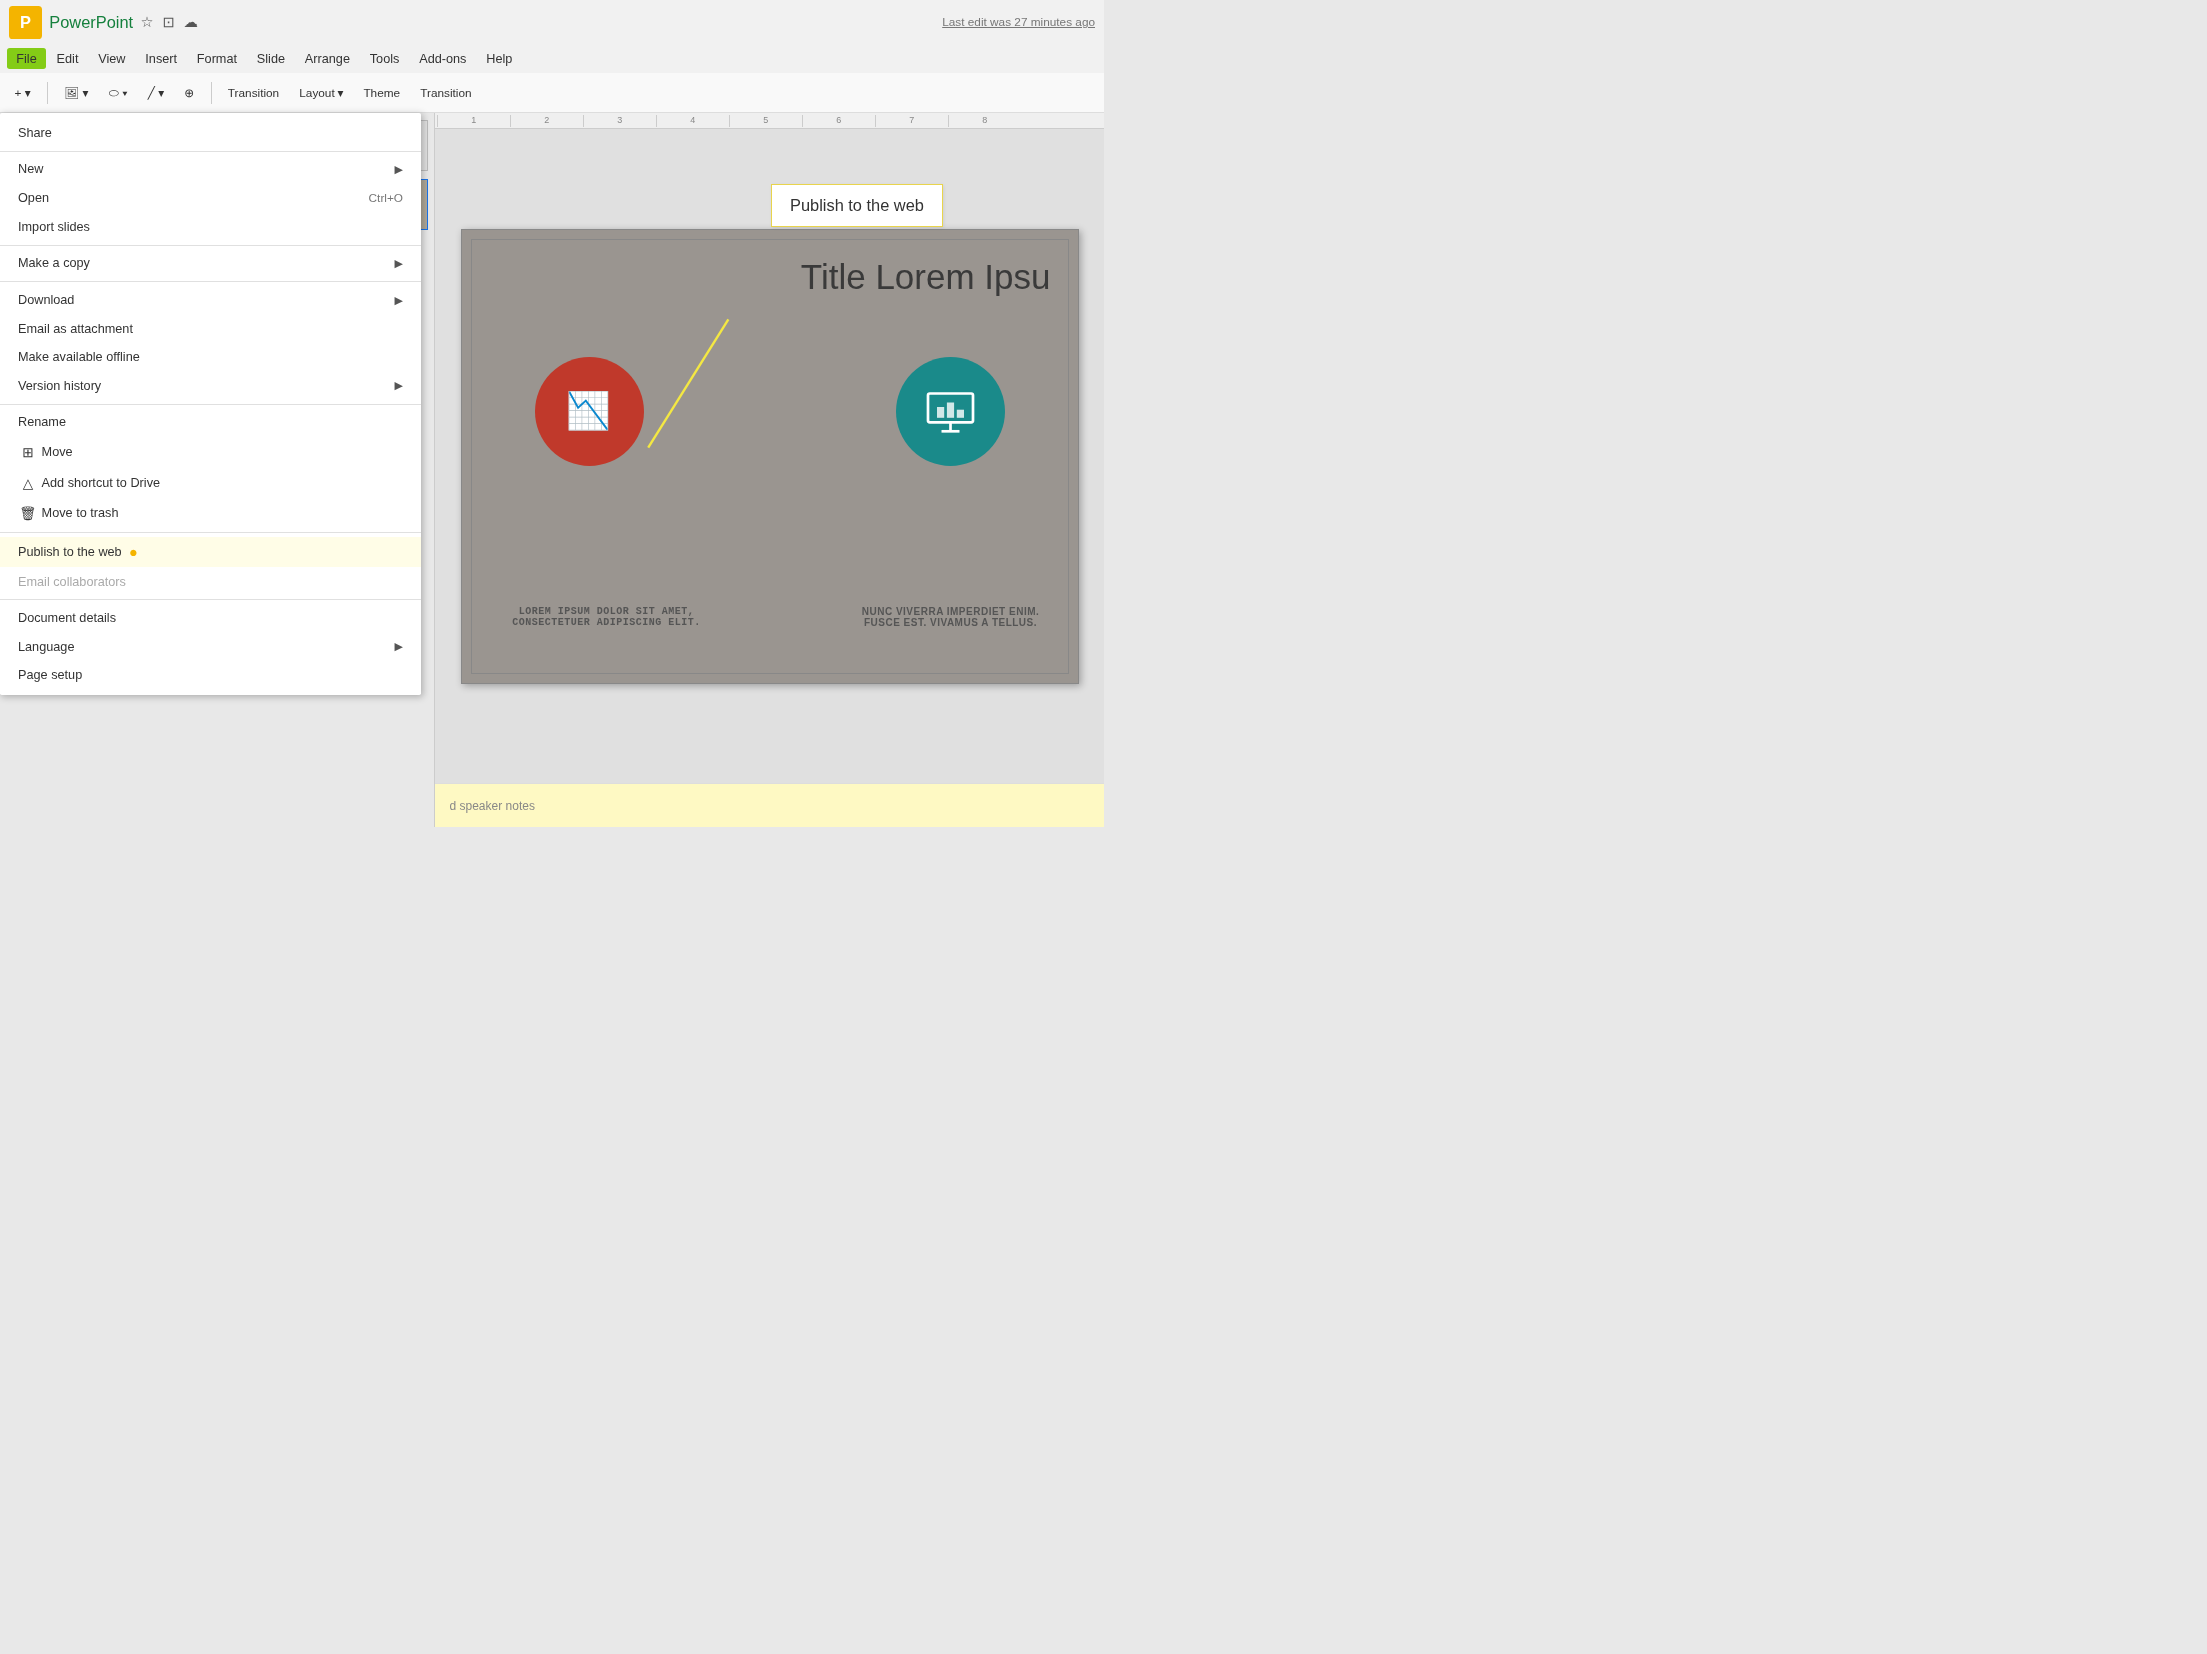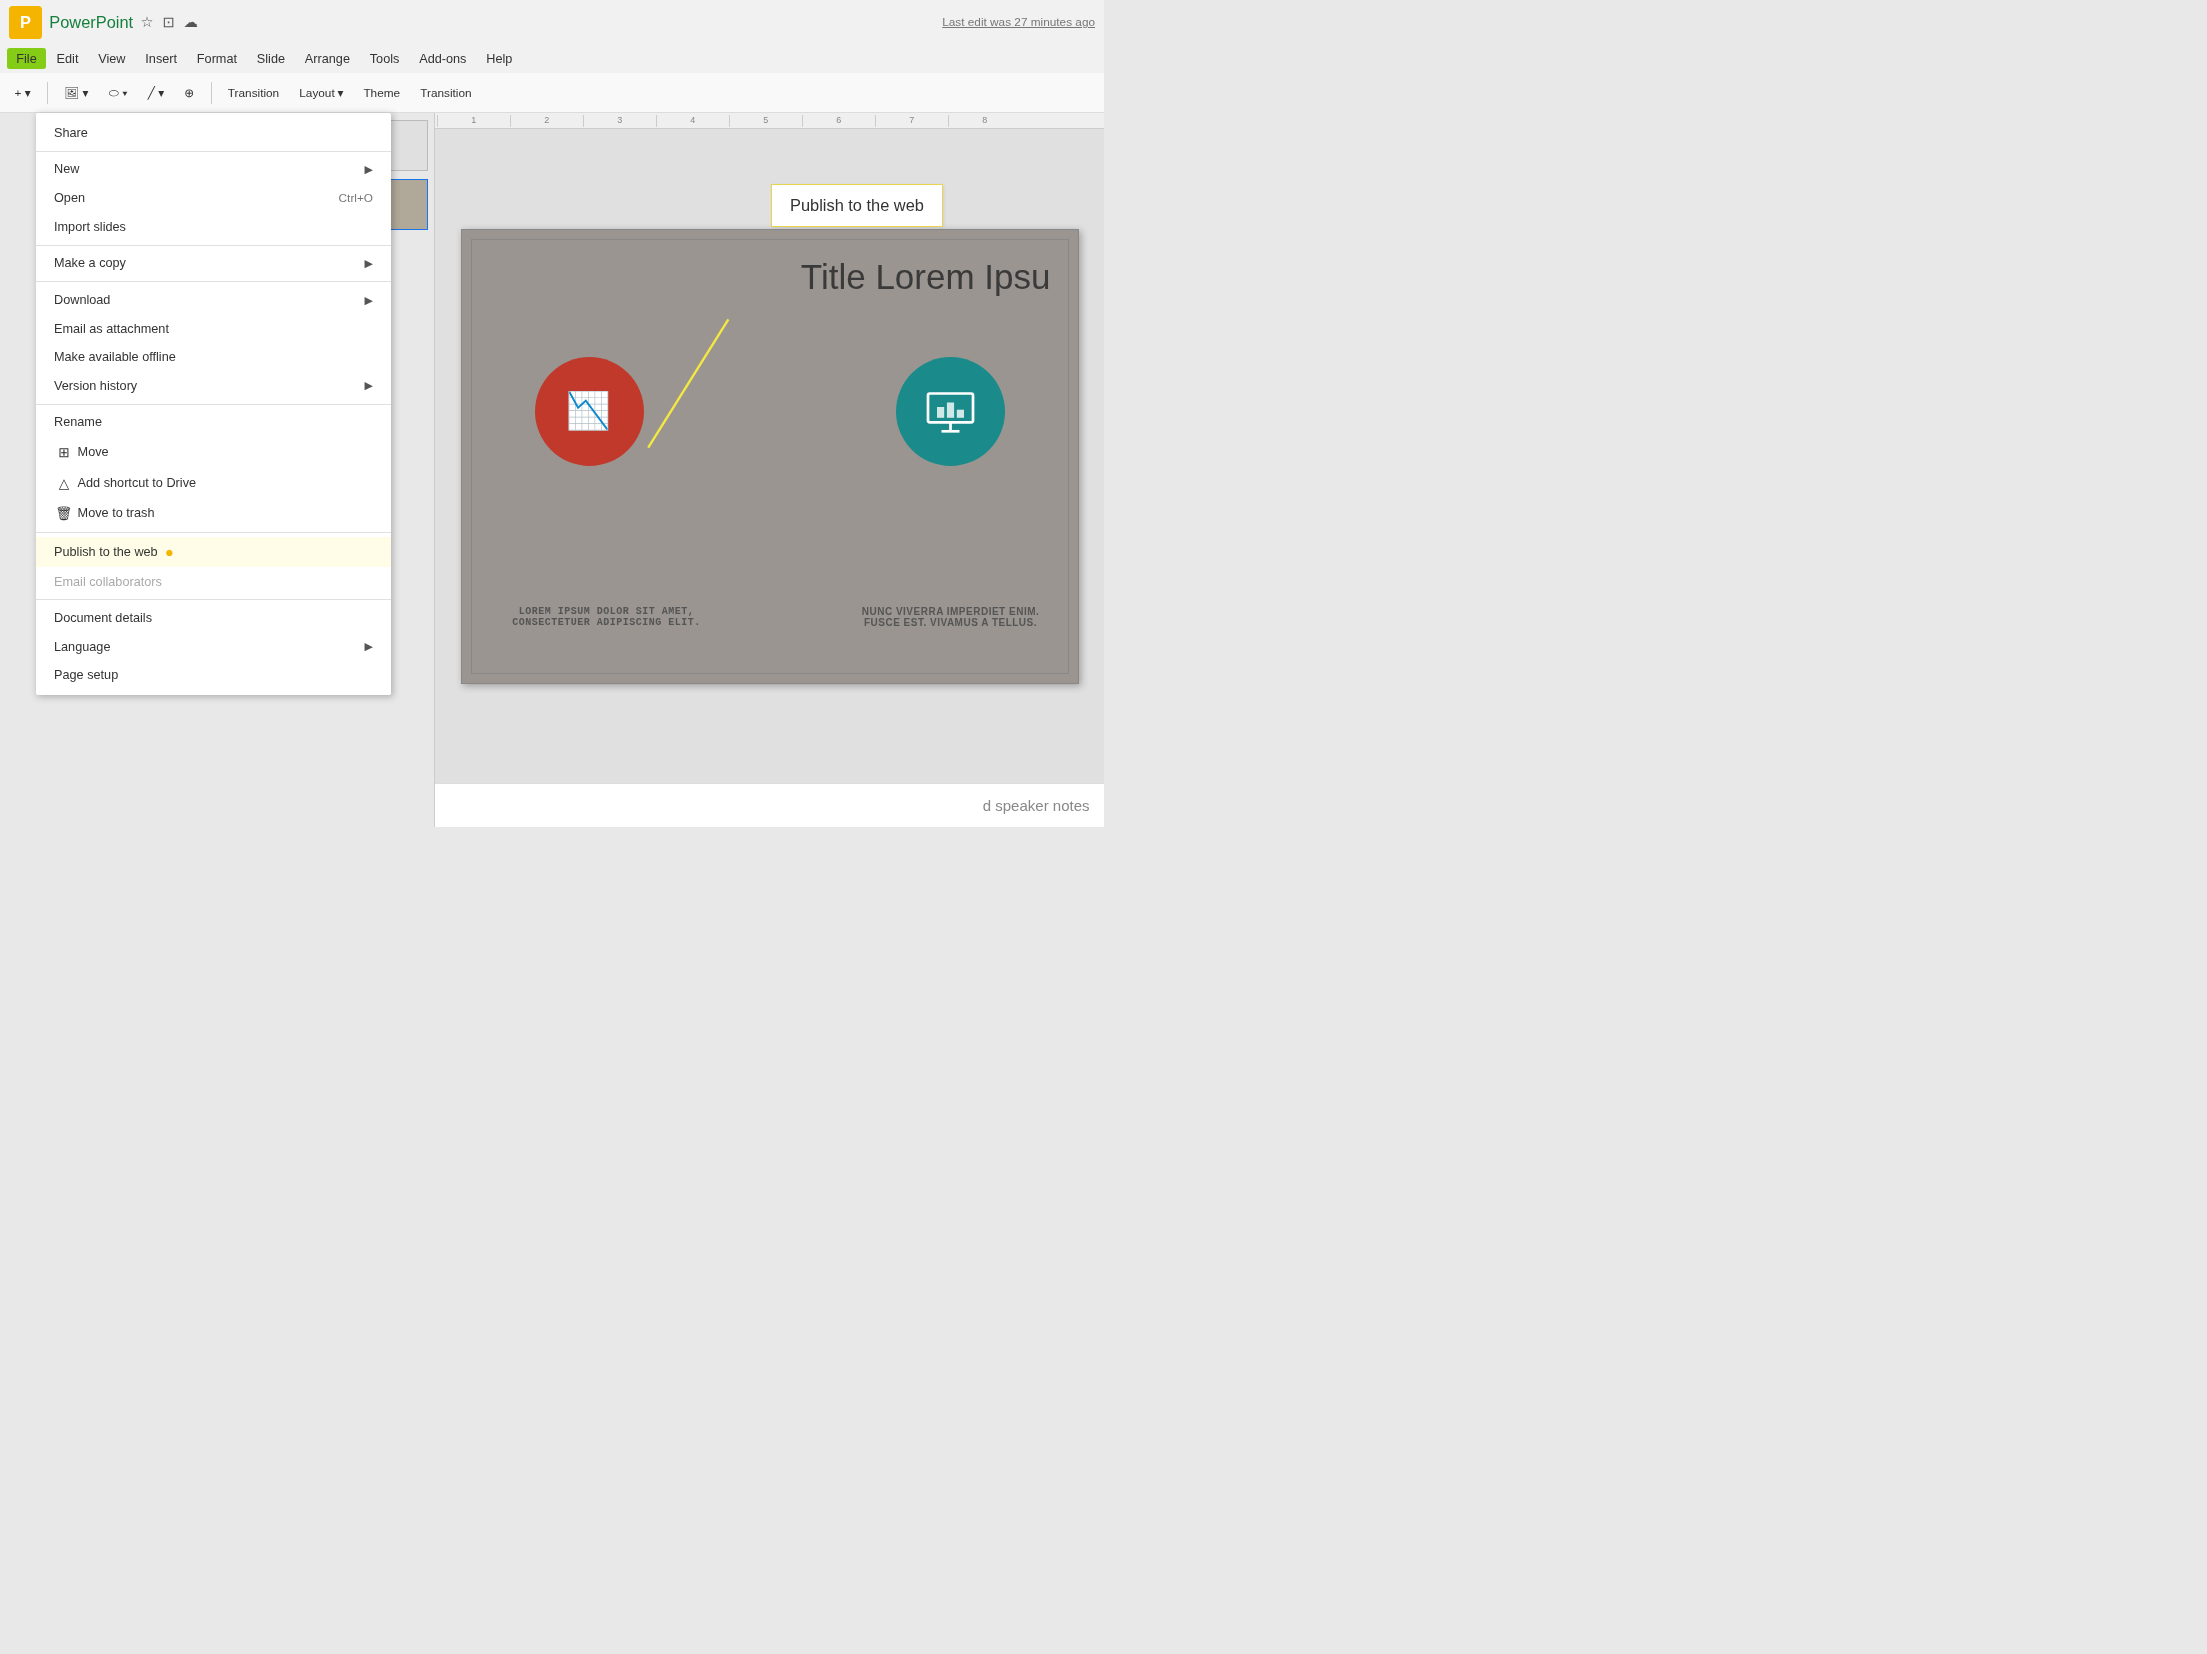--- a/index.html
+++ b/index.html
@@ -105,27 +105,26 @@
       display: flex;
       height: calc(827px - 44px - 29px - 40px);
       position: relative;
     }
 
     
     .file-dropdown {
       position: absolute;
       left: 0;
       top: 0;
-      width: 355px;
+      width: 421px;
       background: white;
       box-shadow: 1.8px 1.8px 7.3px rgba(0,0,0,0.25);
       z-index: 100;
       padding: 5.5px 0;
       border-radius: 1.8px;
-      margin-left: 36px;
     }
     .dropdown-item {
       display: flex;
       align-items: center;
       padding: 7.3px 18px;
       cursor: pointer;
       font-size: 12.7px;
       color: #333;
       position: relative;
     }
@@ -302,28 +301,27 @@
     .slide-border {
       position: absolute;
       inset: 9px;
       border: 1.8px solid #888;
       pointer-events: none;
     }
 
     
     .speaker-notes {
       height: 44px;
-      background: #ffffff;
+      background: #fef9c3;
       border-top: 0.9px solid #ddd;
       display: flex;
       align-items: center;
       padding: 0 14.5px;
-      font-size: 15px;
+      font-size: 12px;
       color: #888;
-      justify-content: flex-end;
     }
     .tooltip-box {
       background: white;
       border: 1.8px solid #e8d44d;
       padding: 11px 18px;
       font-size: 16.4px;
       font-weight: 400;
       color: #333;
       white-space: nowrap;
       box-shadow: 0.9px 0.9px 3.6px rgba(0,0,0,0.1);

